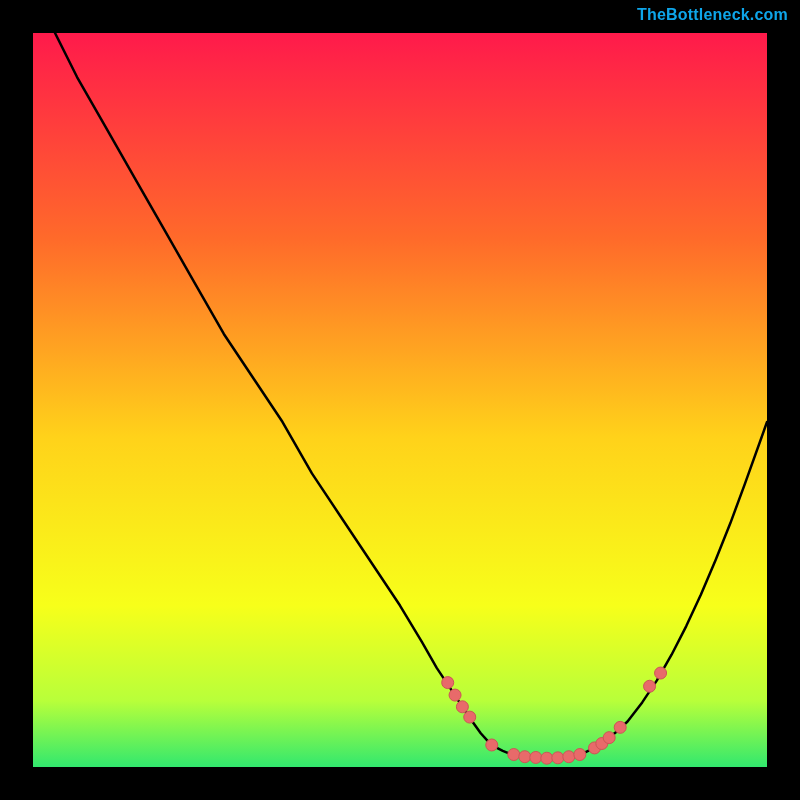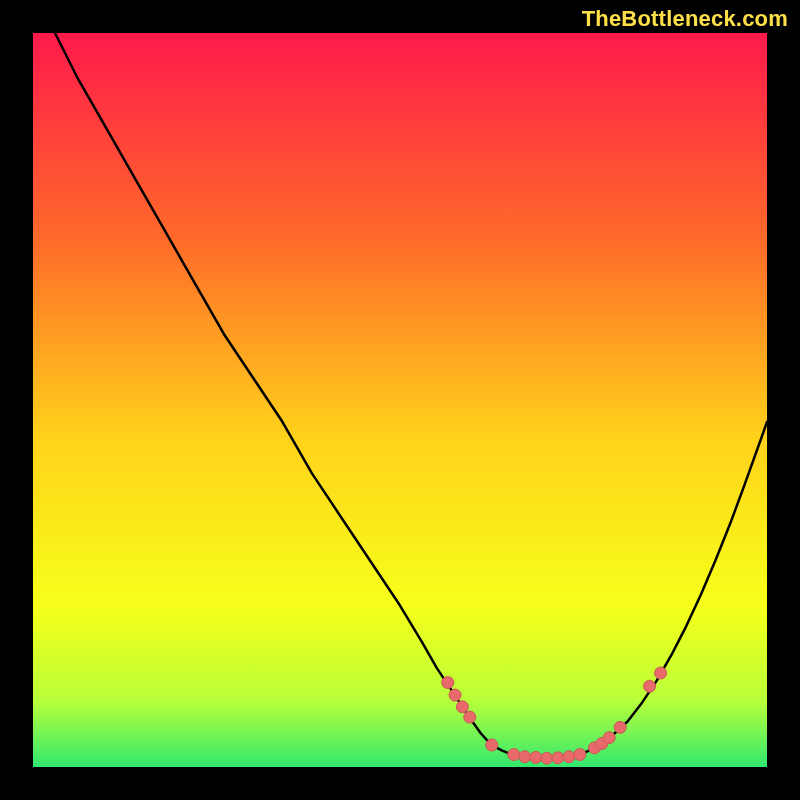--- a/index.html
+++ b/index.html
@@ -27,23 +27,23 @@
   }
   .plot svg {
     display: block;
     width: 734px;
     height: 734px;
   }
   .watermark {
     position: absolute;
     top: 6px;
     right: 12px;
-    font-size: 22px;
+    font-size: 16px;
     font-weight: 600;
-    color: #fde047;
+    color: #0ea5e9;
     letter-spacing: 0.2px;
     user-select: none;
   }
 </style>
 </head>
 <body>
 
 <div class="stage">
 
   <div class="plot">

